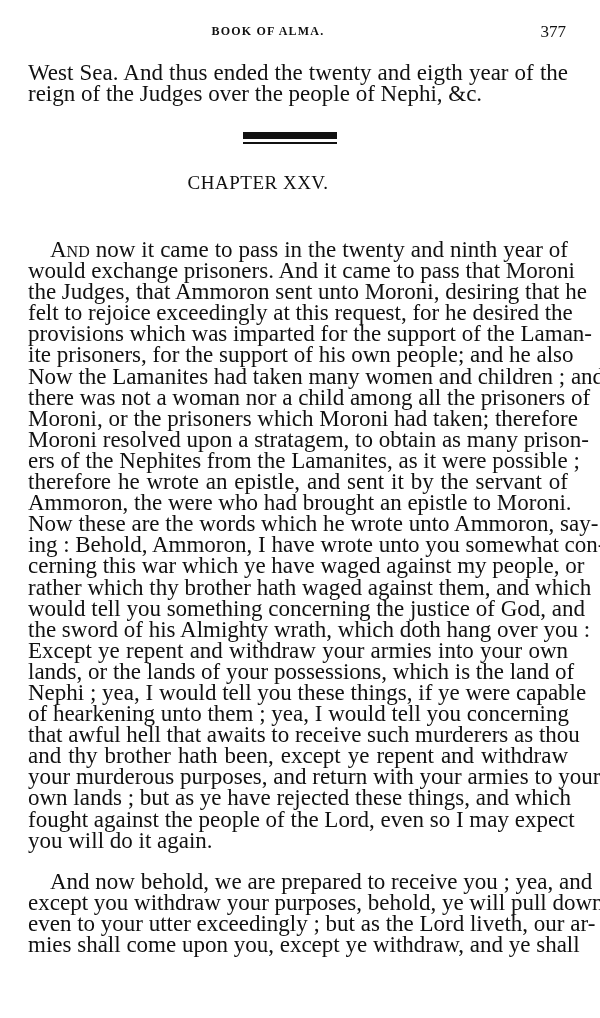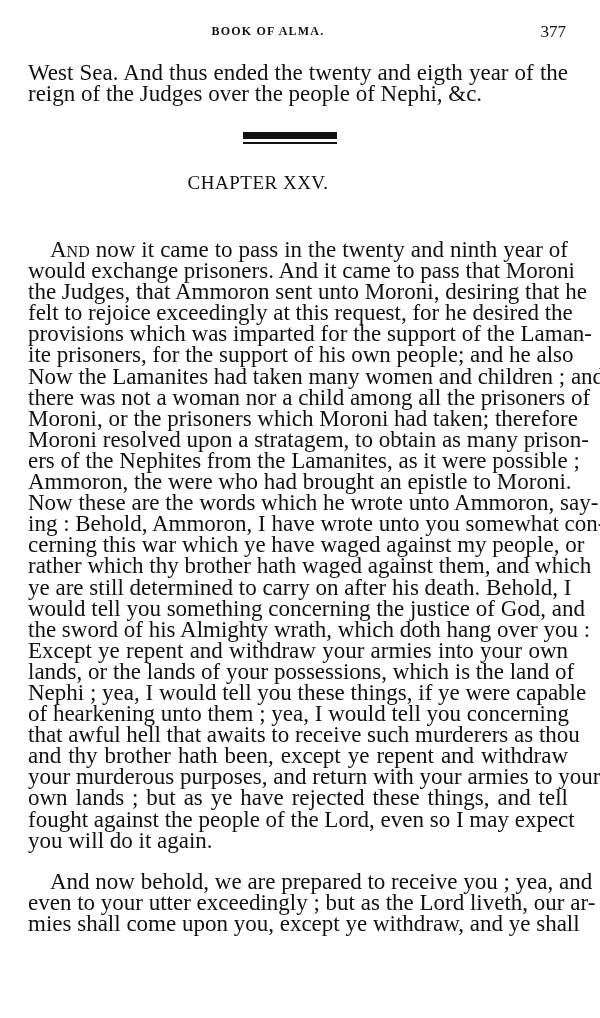--- a/index.html
+++ b/index.html
@@ -114,34 +114,35 @@
   <span class="line">would exchange prisoners.   And it came to pass that Moroni</span>
   <span class="line">the Judges, that Ammoron sent unto Moroni, desiring that he</span>
   <span class="line">felt to rejoice exceedingly at this request, for he desired the</span>
   <span class="line">provisions which was imparted for the support of the Laman-</span>
   <span class="line">ite prisoners, for the support of his own people; and he also</span>
   <span class="line">Now the Lamanites had taken many women and children ; and</span>
   <span class="line">there was not a woman nor a child among all the prisoners of</span>
   <span class="line">Moroni, or the prisoners which Moroni had taken; therefore</span>
   <span class="line">Moroni resolved upon a stratagem, to obtain as many prison-</span>
   <span class="line">ers of the Nephites from the Lamanites, as it were possible ;</span>
+  <span class="line">therefore he wrote an epistle, and sent it by the servant of</span>
   <span class="line">Ammoron, the were who had brought an epistle to Moroni.</span>
   <span class="line">Now these are the words which he wrote unto Ammoron, say-</span>
   <span class="line">ing : Behold, Ammoron, I have wrote unto you somewhat con-</span>
   <span class="line">cerning this war which ye have waged against my people, or</span>
   <span class="line">rather which thy brother hath waged against them, and which</span>
-  <span class="line">ye are still determined to carry on after his death.   Behold, I</span>
   <span class="line">would tell you something concerning the justice of God, and</span>
   <span class="line">the sword of his Almighty wrath, which doth hang over you :</span>
   <span class="line">Except ye repent and withdraw your armies into your own</span>
   <span class="line">lands, or the lands of your possessions, which is the land of</span>
   <span class="line">Nephi ; yea, I would tell you these things, if ye were capable</span>
   <span class="line">of hearkening unto them ; yea, I would tell you concerning</span>
   <span class="line">that awful hell that awaits to receive such murderers as thou</span>
   <span class="line">and thy brother hath been, except ye repent and withdraw</span>
   <span class="line">your murderous purposes, and return with your armies to your</span>
-  <span class="line">own lands ; but as ye have rejected these things, and tell</span>
+  <span class="line">own lands ; but as ye have rejected these things, and which</span>
   <span class="line">fought against the people of the Lord, even so I may expect</span>
   <span class="line last">you will do it again.</span>
   <span class="line indent">And now behold, we are prepared to receive you ; yea, and</span>
+  <span class="line">except you withdraw your purposes, behold, ye will pull down</span>
   <span class="line">even to your utter exceedingly ; but as the Lord liveth, our ar-</span>
   <span class="line">mies shall come upon you, except ye withdraw, and ye shall</span>
 </div>
 
 </body></html>

